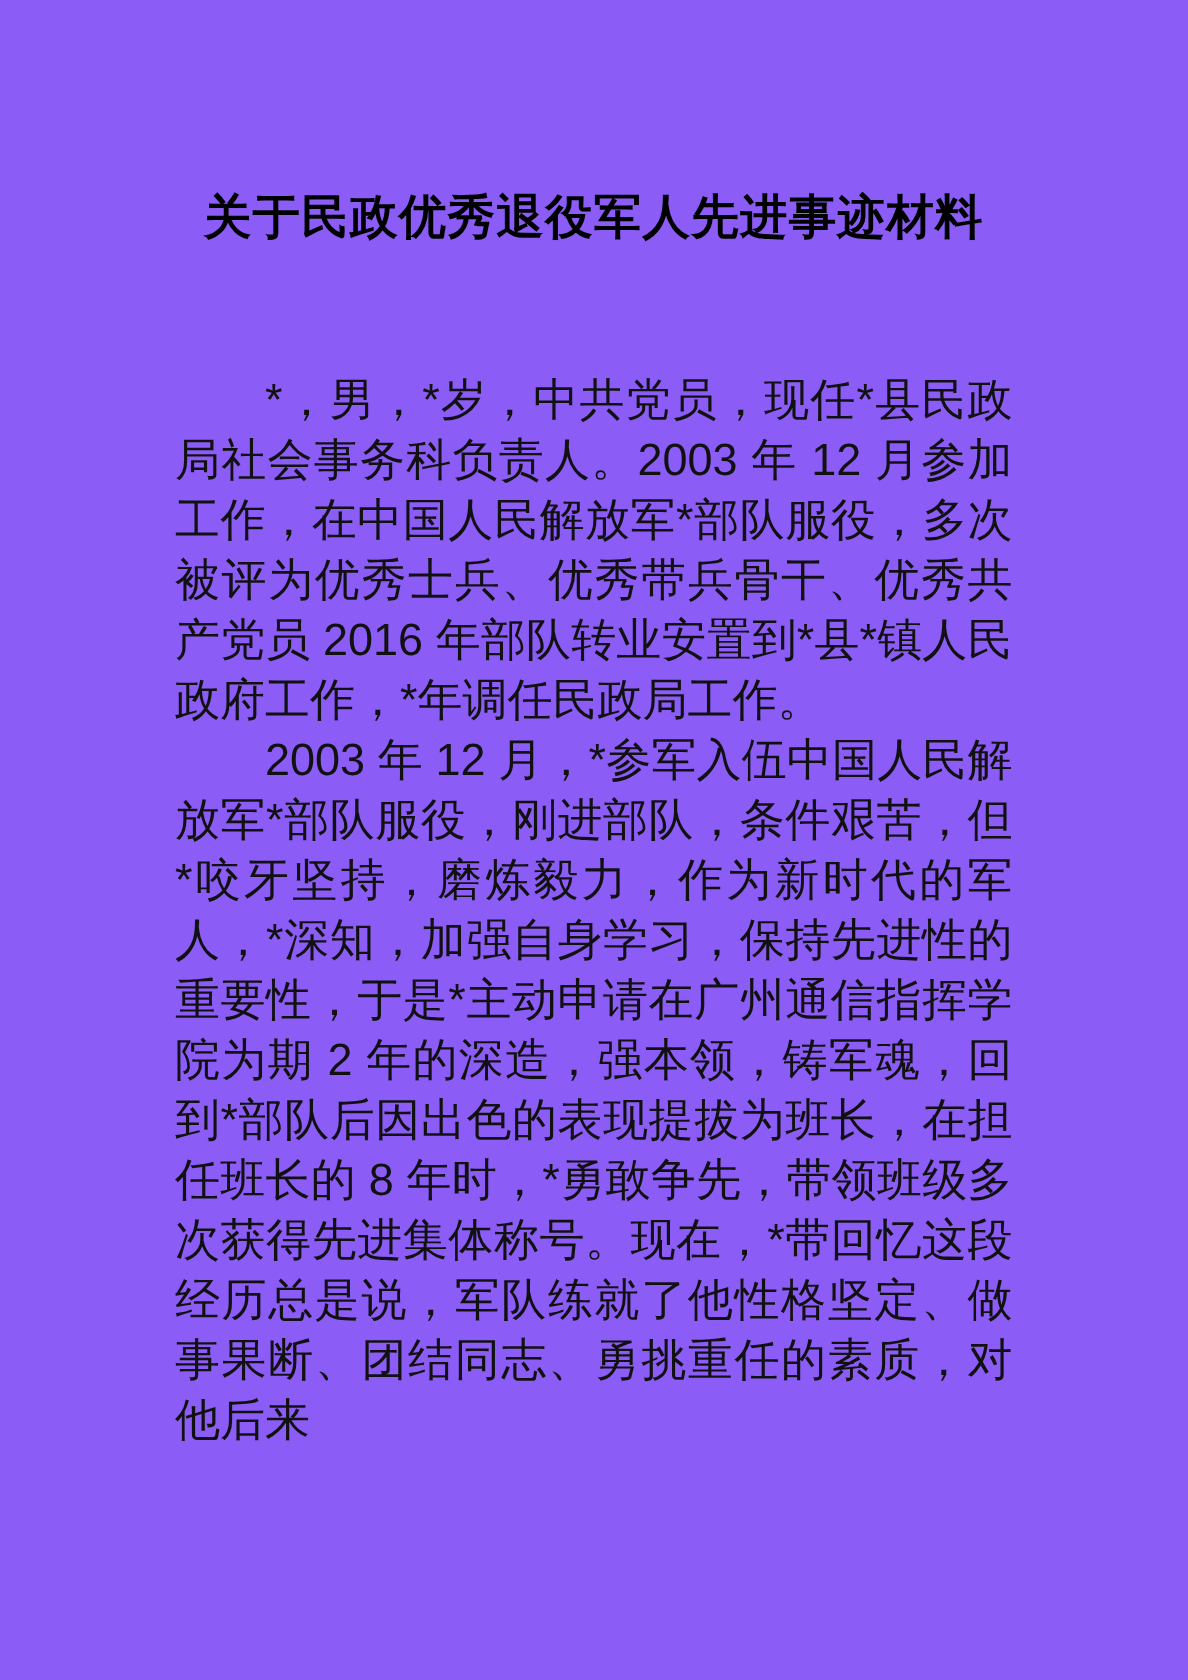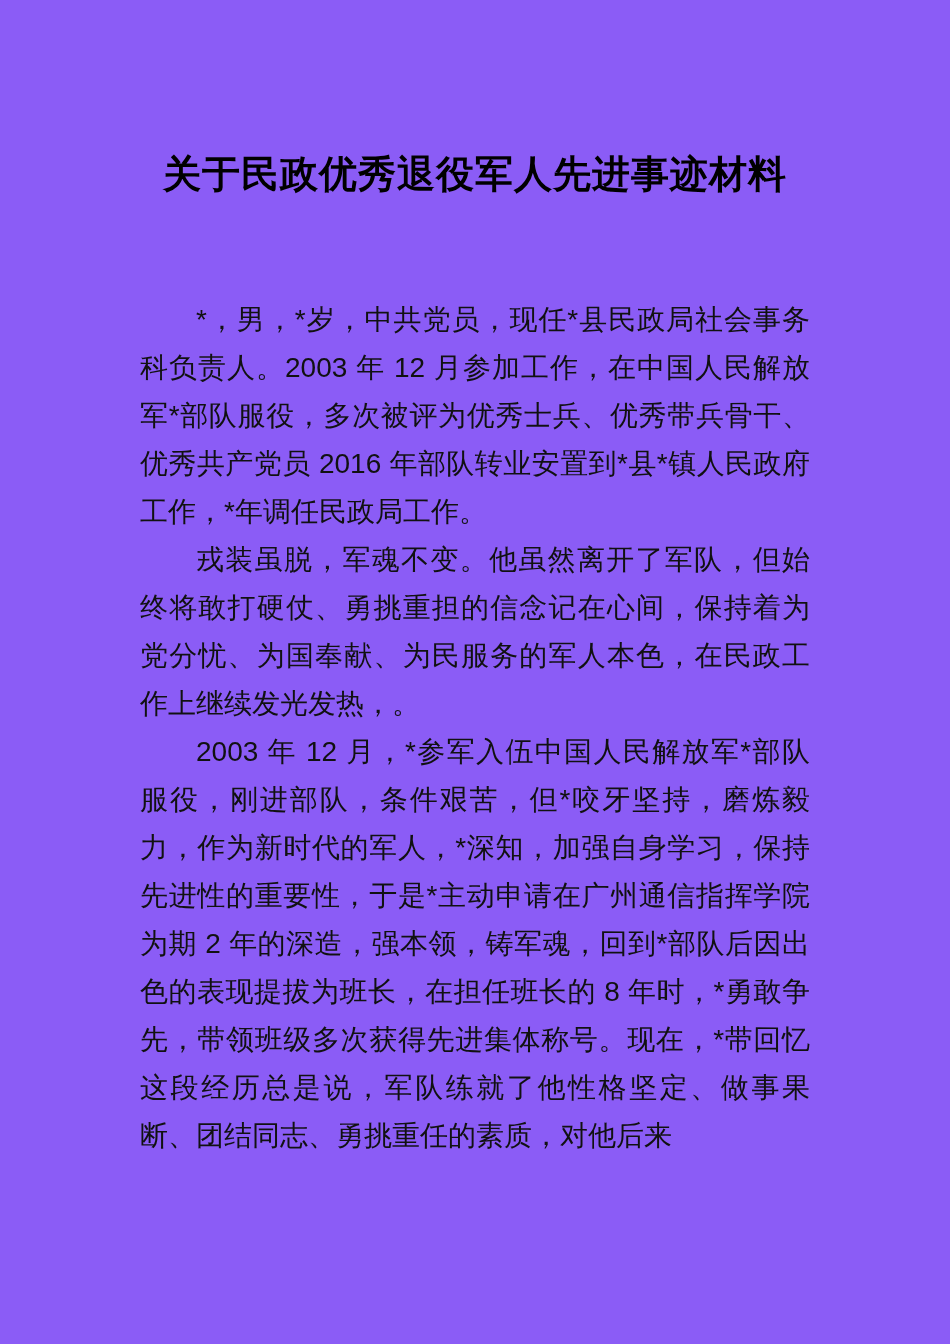--- a/index.html
+++ b/index.html
@@ -27,36 +27,35 @@
     line-height: 48px;
     text-align: center;
     letter-spacing: 1px;
     color: #000000;
     margin: 0 0 98px 0;
   }
   .doc-body {
     width: 670px;
   }
   .para {
-    font-size: 28px;
+    font-size: 36px;
     line-height: 48px;
     text-align: justify;
     text-indent: 2em;
     margin: 0;
     color: #111111;
     word-break: break-all;
   }
 </style>
 </head>
 <body>
 
 <div class="page">
   <h1 class="doc-title">关于民政优秀退役军人先进事迹材料</h1>
 
   <div class="doc-body">
     <p class="para">*，男，*岁，中共党员，现任*县民政局社会事务科负责人。2003 年 12 月参加工作，在中国人民解放军*部队服役，多次被评为优秀士兵、优秀带兵骨干、优秀共产党员 2016 年部队转业安置到*县*镇人民政府工作，*年调任民政局工作。</p>
 
-    <p class="para">戎装虽脱，军魂不变。他虽然离开了军队，但始终将敢打硬仗、勇挑重担的信念记在心间，保持着为党分忧、为国奉献、为民服务的军人本色，在民政工作上继续发光发热，。</p>
 
 
     <p class="para">2003 年 12 月，*参军入伍中国人民解放军*部队服役，刚进部队，条件艰苦，但*咬牙坚持，磨炼毅力，作为新时代的军人，*深知，加强自身学习，保持先进性的重要性，于是*主动申请在广州通信指挥学院为期 2 年的深造，强本领，铸军魂，回到*部队后因出色的表现提拔为班长，在担任班长的 8 年时，*勇敢争先，带领班级多次获得先进集体称号。现在，*带回忆这段经历总是说，军队练就了他性格坚定、做事果断、团结同志、勇挑重任的素质，对他后来</p>
   </div>
 </div>
 
 </body></html>

